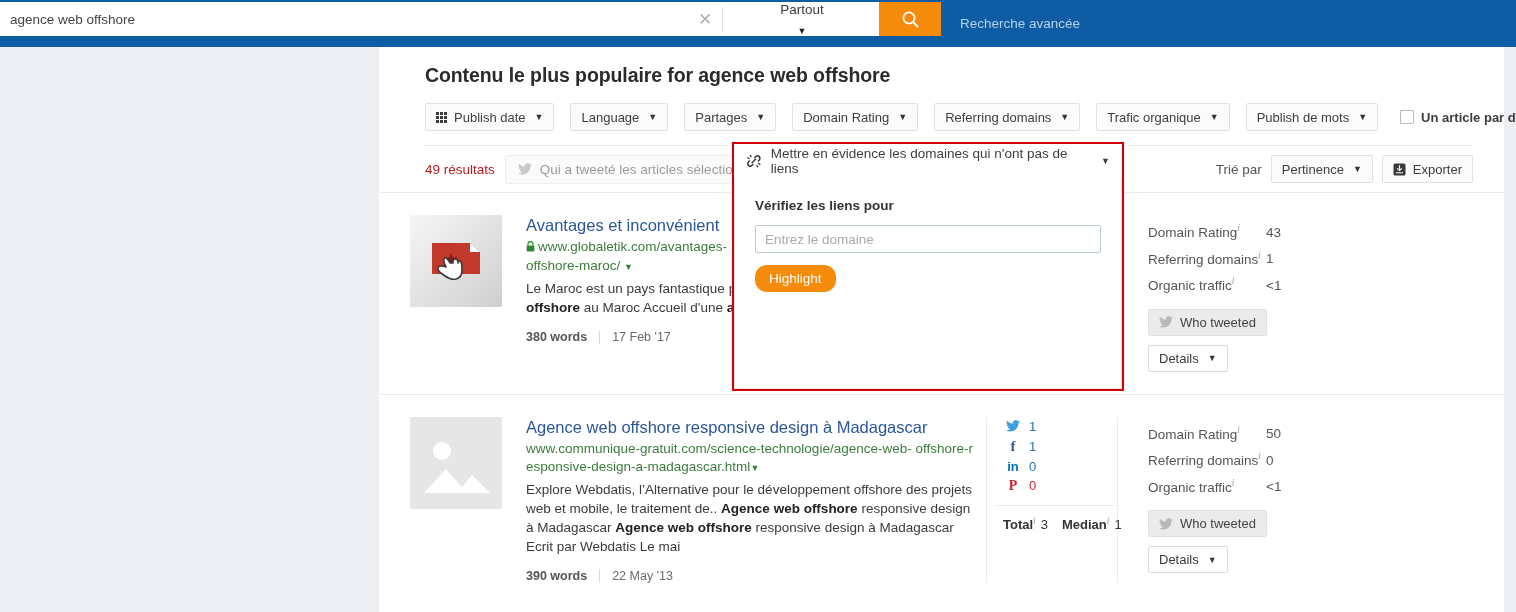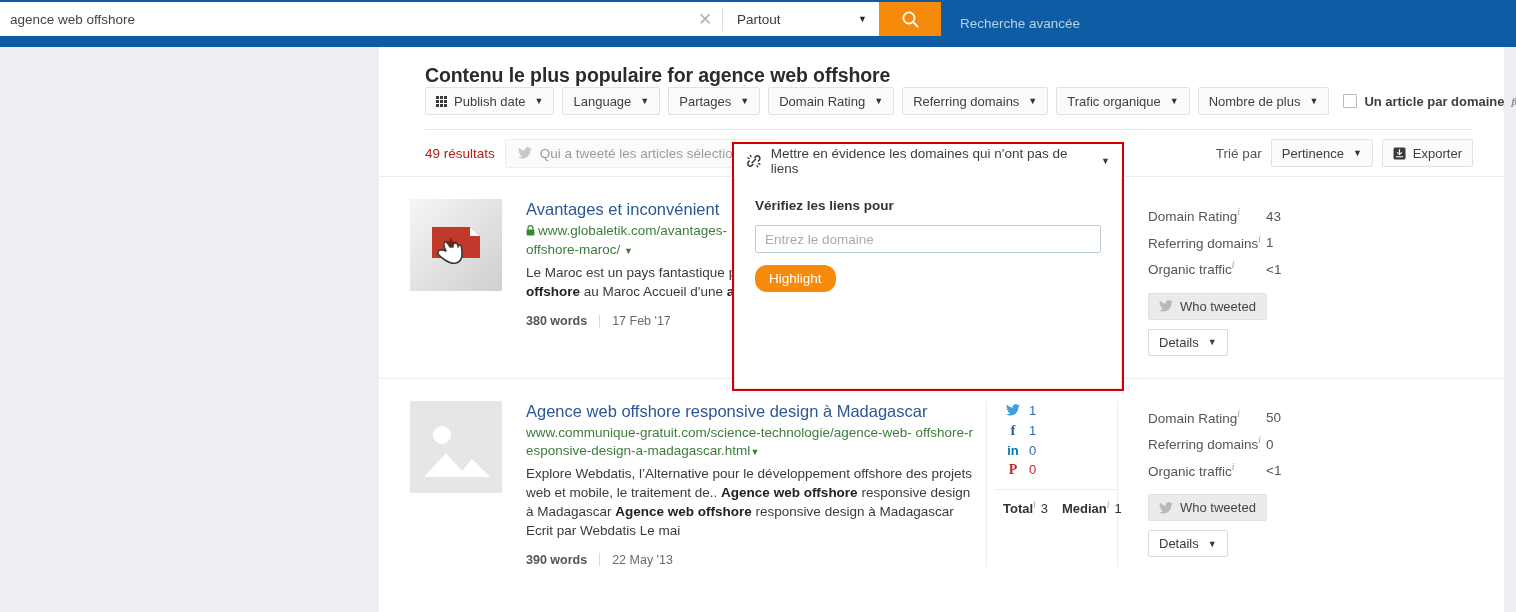--- a/index.html
+++ b/index.html
@@ -25,21 +25,21 @@
     background:transparent;
   }
   .clear-x{
     width:34px;display:flex;align-items:center;justify-content:center;
     color:#aeb3b8;font-size:17px;cursor:pointer;user-select:none;
     font-family:"Liberation Sans", sans-serif;font-weight:300;
   }
   .scope-sep{width:1px;background:#dcdfe3;margin:5px 0;}
   .scope{
     width:130px;display:flex;align-items:center;justify-content:space-between;
-    padding:0 12px 0 14px;font-size:13.5px;color:#3a3a3a;cursor:pointer;
+    padding:0 12px 0 14px;font-size:13.5px;color:#3a3a3a;cursor:pointer;flex-direction:column;
   }
   .scope .caret{font-size:9px;color:#222;}
   .search-btn{
     width:62px;background:#f58a0b;display:flex;align-items:center;justify-content:center;
     cursor:pointer;
   }
   .adv-link{
     position:absolute;left:960px;top:0;height:47px;display:flex;align-items:center;
     color:#b9d2ea;font-size:13.5px;cursor:pointer;
   }
@@ -47,21 +47,21 @@
   .card{
     position:absolute;left:379px;top:47px;width:1125px;min-height:565px;
     background:#ffffff;
   }
   .page-title{
     margin:0;padding:17px 0 0 0;
     font-size:19.5px;font-weight:bold;color:#2b2b2b;
     letter-spacing:-.1px;
   }
   .filters{
-    display:flex;align-items:center;gap:8px;flex-wrap:nowrap;
+    display:flex;align-items:center;gap:16px;margin-top:16px;flex-wrap:nowrap;
   }
   .fbtn{
     height:26px;display:flex;align-items:center;gap:7px;
     background:#fbfbfb;border:1px solid #e2e2e2;border-radius:2px;
     padding:0 10px;font-size:13px;color:#3e3e3e;cursor:pointer;white-space:nowrap;
   }
   .fbtn .caret{font-size:9px;color:#333;margin-left:2px;}
   .grid-icon{
     width:11px;height:11px;display:grid;grid-template-columns:repeat(3,3px);
     grid-template-rows:repeat(3,3px);gap:1px;
@@ -249,21 +249,21 @@
       </div>
       <div class="fbtn">
         <span>Referring domains</span>
         <span class="caret">▼</span>
       </div>
       <div class="fbtn">
         <span>Trafic organique</span>
         <span class="caret">▼</span>
       </div>
       <div class="fbtn">
-        <span>Nombre de plus</span>
+        <span>Publish de mots</span>
         <span class="caret">▼</span>
       </div>
       <div class="one-per">
         <span class="cbox"></span>
         <span>Un article par domaine</span>
         <span class="beta">β</span>
       </div>
     </div>
 
     <div class="hrule"></div>

